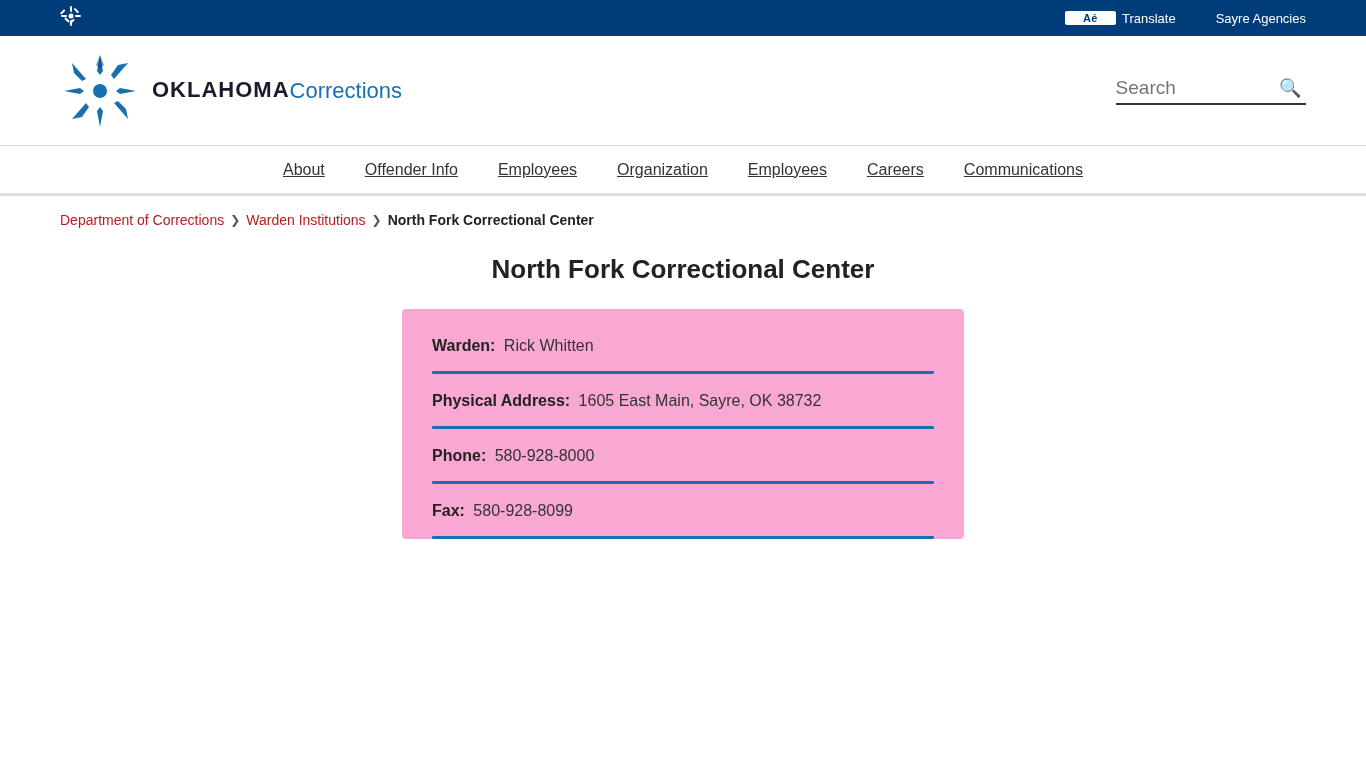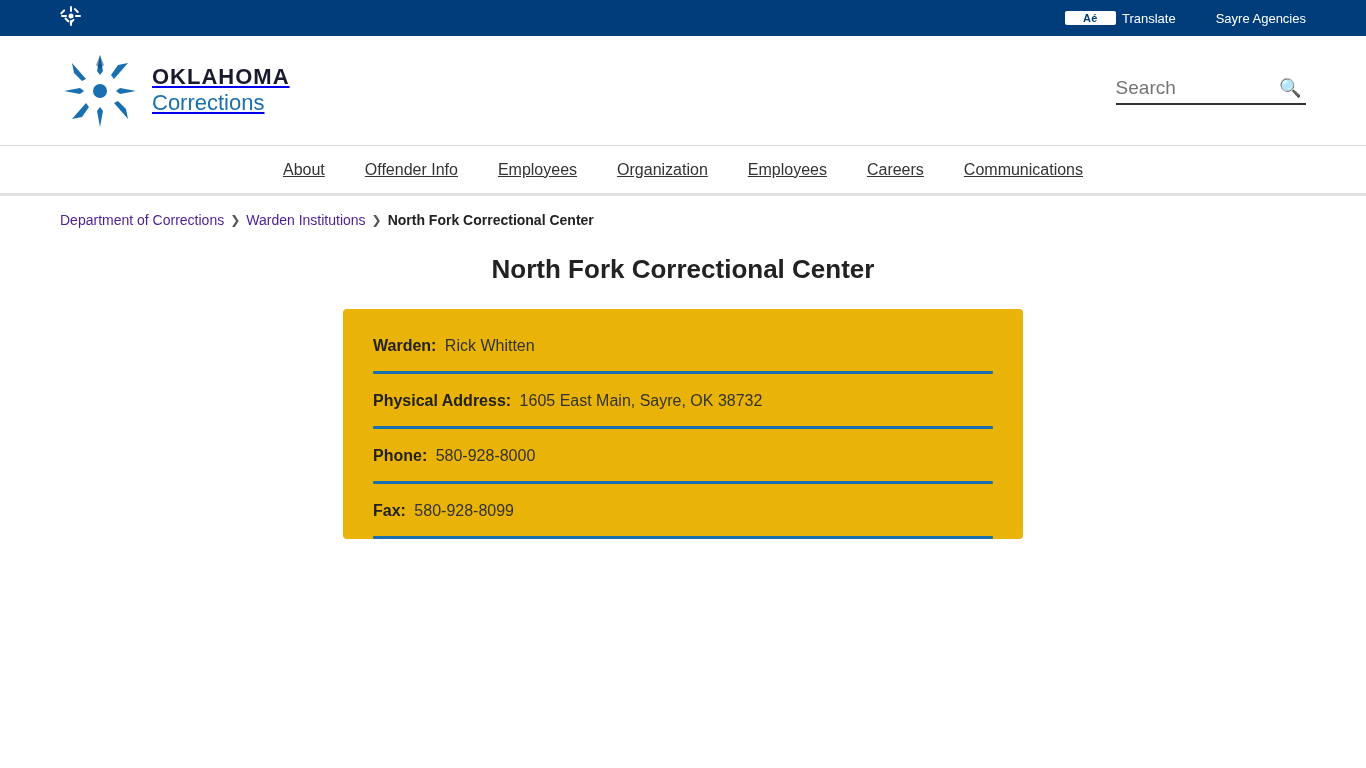--- a/index.html
+++ b/index.html
@@ -42,22 +42,21 @@
       align-items: center;
       gap: 12px;
       text-decoration: none;
     }
     .logo-star {
       width: 80px;
       height: 80px;
     }
     .logo-text {
       display: flex;
-      flex-direction: column;
-      text-decoration: underline;
+      flex-direction: row;
     }
     .logo-oklahoma {
       font-size: 22px;
       font-weight: bold;
       color: #1a1a2e;
       letter-spacing: 1px;
       line-height: 1.1;
     }
     .logo-corrections {
       font-size: 22px;
@@ -122,21 +121,21 @@
     
     .breadcrumb {
       padding: 16px 60px;
       font-size: 14px;
       color: #555;
       display: flex;
       align-items: center;
       gap: 6px;
     }
     .breadcrumb a {
-      color: #4c1d95;
+      color: #b91c1c;
       text-decoration: none;
     }
     .breadcrumb-sep {
       color: #555;
       font-size: 12px;
     }
     .breadcrumb-current {
       font-weight: bold;
       color: #222;
     }
@@ -145,24 +144,24 @@
     .page-title {
       text-align: center;
       font-size: 26px;
       font-weight: bold;
       color: #222;
       margin: 10px 0 24px 0;
     }
 
     
     .info-card {
-      background: #eab308;
+      background: #f9a8d4;
       border-radius: 4px;
       margin: 0 auto;
-      width: 680px;
+      width: 562px;
       padding: 10px 30px 0 30px;
       overflow: hidden;
     }
     .info-row {
       padding: 18px 0 16px 0;
     }
     .info-divider {
       height: 3px;
       background: #1a6faf;
       margin: 0 -0px;

